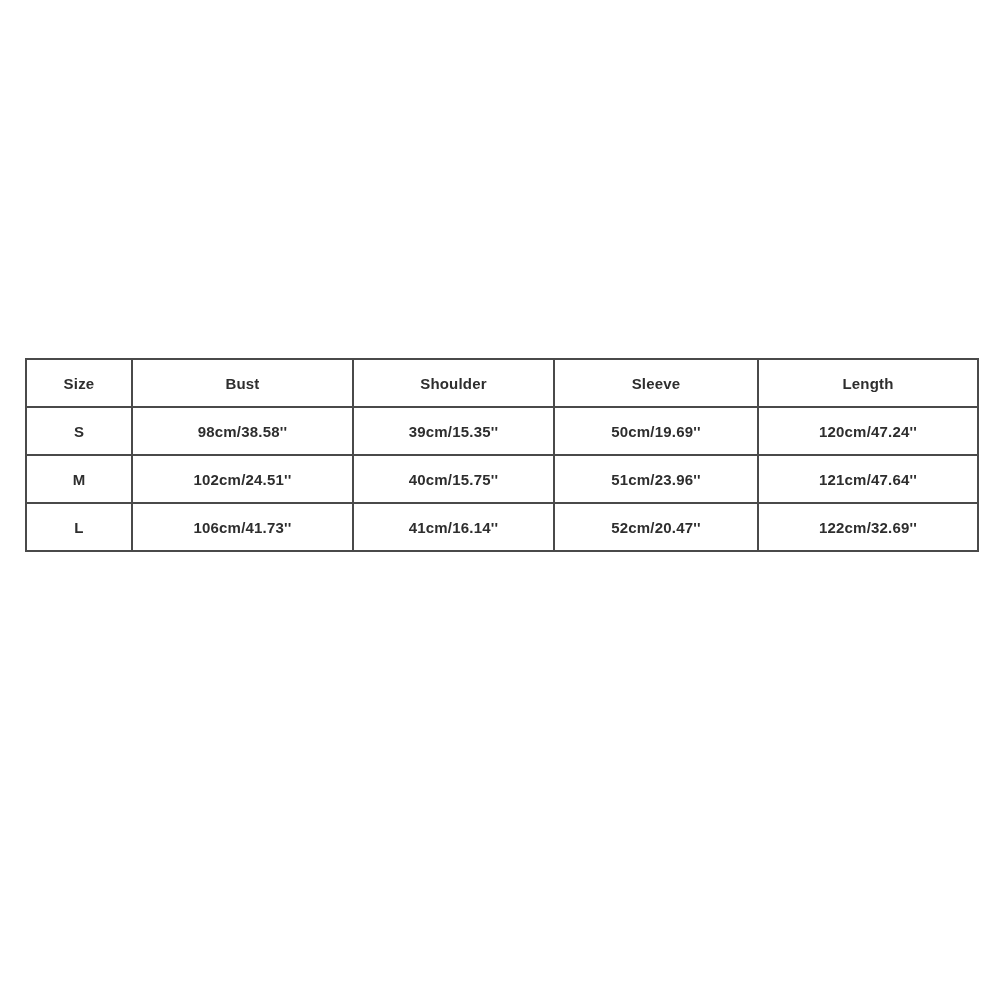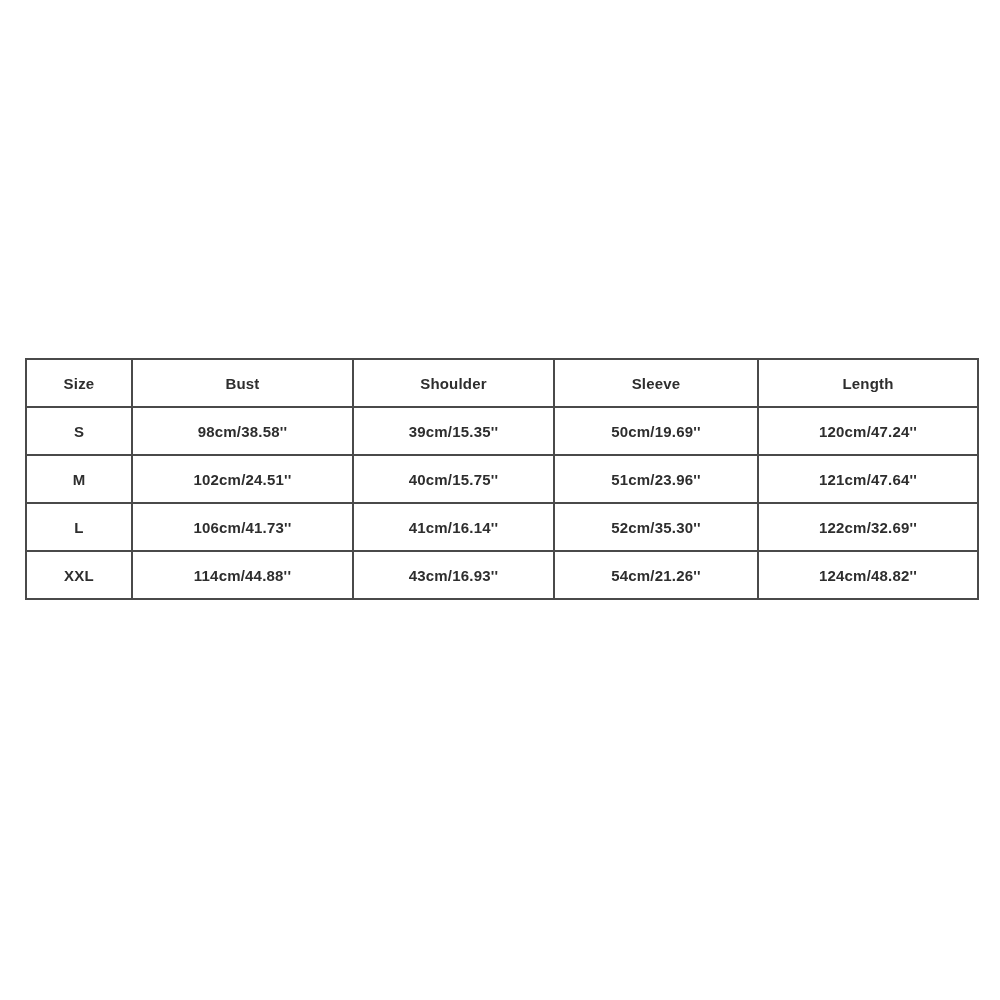--- a/index.html
+++ b/index.html
@@ -81,25 +81,18 @@
         <td>M</td>
         <td>102cm/24.51''</td>
         <td>40cm/15.75''</td>
         <td>51cm/23.96''</td>
         <td>121cm/47.64''</td>
       </tr>
       <tr>
         <td>L</td>
         <td>106cm/41.73''</td>
         <td>41cm/16.14''</td>
-        <td>52cm/35.30''</td>
+        <td>52cm/20.47''</td>
         <td>122cm/32.69''</td>
-      </tr>
-      <tr>
-        <td>XXL</td>
-        <td>114cm/44.88''</td>
-        <td>43cm/16.93''</td>
-        <td>54cm/21.26''</td>
-        <td>124cm/48.82''</td>
       </tr>
     </tbody>
   </table>
 </div>
 
 </body></html>

